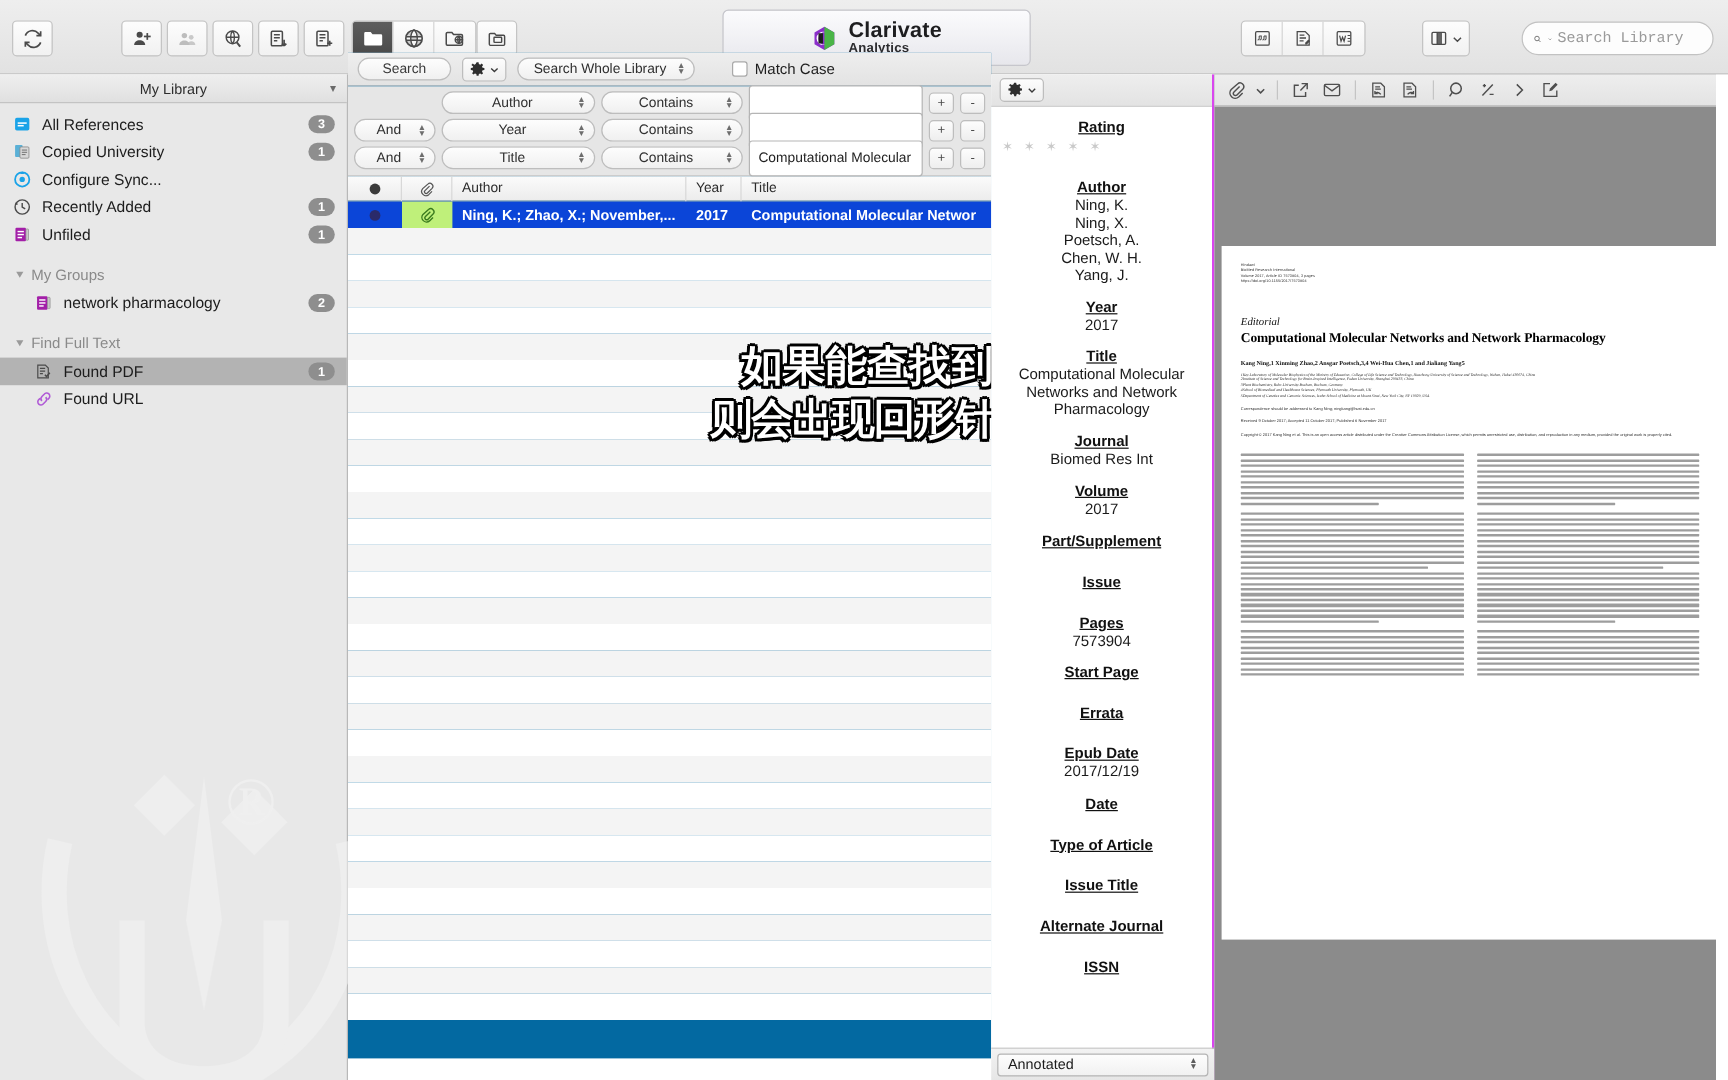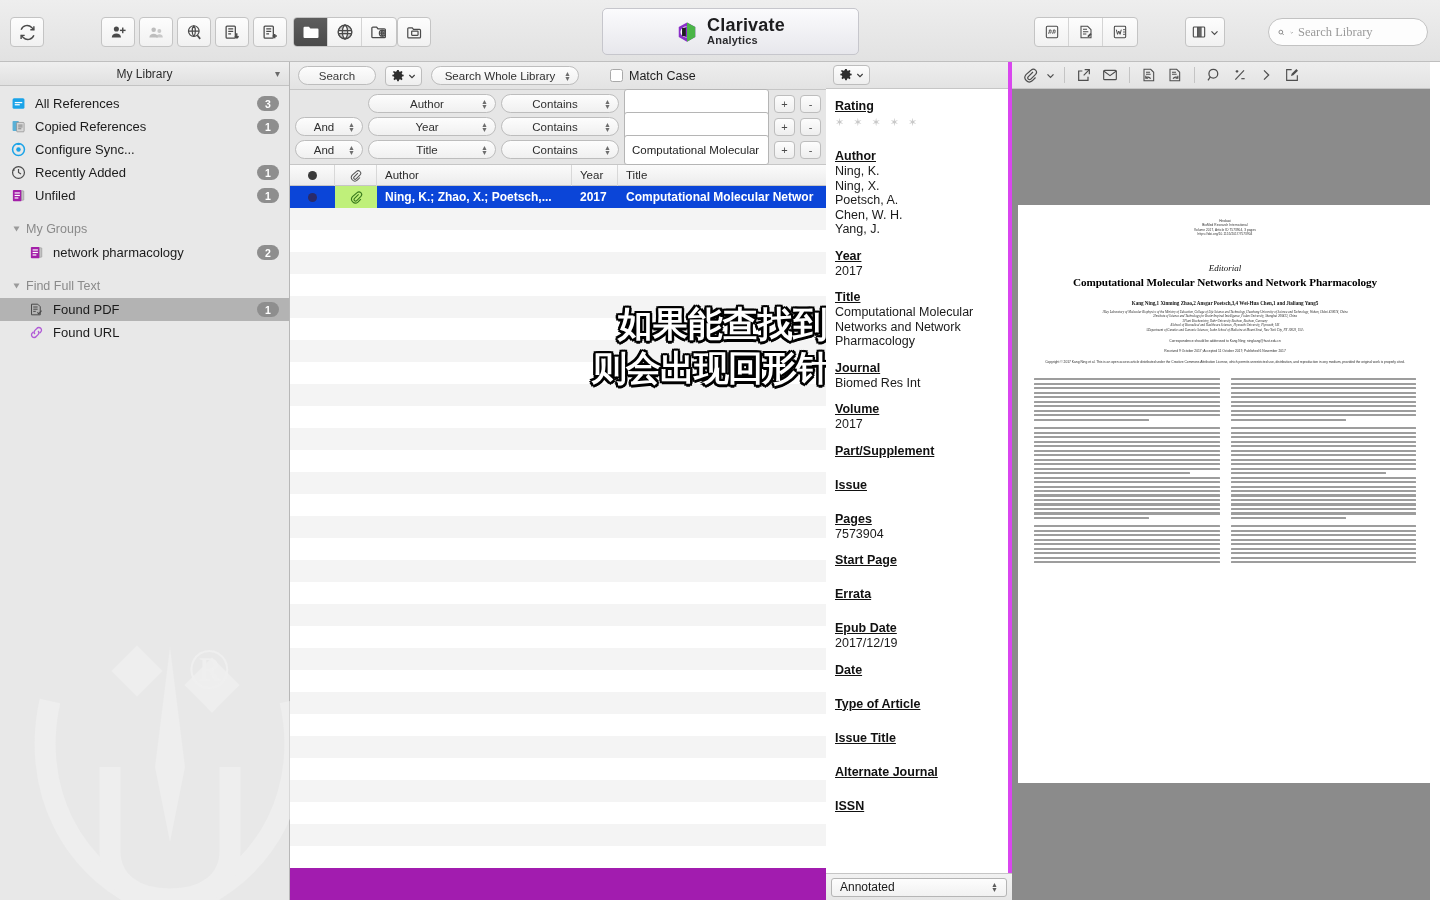--- a/index.html
+++ b/index.html
@@ -47,21 +47,21 @@
   .brand-name { font-size:18px; font-weight:bold; color:#1d1d1f; letter-spacing:.2px; }
   .brand-sub  { font-size:11px; font-weight:bold; color:#2b2b2e; letter-spacing:.2px; }
 
   .searchlib {
     position:absolute; right:12px; top:18px; width:160px; height:28px;
     background:#fdfdfd; border:1px solid #c2c2c2; border-radius:14px;
     display:flex; align-items:center; padding:0 9px; gap:5px;
   }
   .searchlib input {
     border:none; outline:none; background:transparent;
-    font-family:Liberation Serif, serif; font-size:12.5px; color:#333; width:120px;
+    font-family:Liberation Mono, monospace; font-size:12.5px; color:#333; width:120px;
   }
   .searchlib input::placeholder { color:#9a9a9a; }
 
   
   .sidebar {
     position:absolute; left:0; top:62px; width:290px; height:838px;
     background:#e8e8e8; border-right:1px solid #b8b8b8;
   }
   .lib-header {
     height:24px; background:linear-gradient(180deg,#efefef,#e0e0e0);
@@ -84,21 +84,21 @@
     display:flex; align-items:center; justify-content:center; font-weight:bold;
   }
   .side-group-hdr {
     height:24px; display:flex; align-items:center; gap:7px;
     padding-left:14px; font-size:12.5px; color:#8a8a8a; margin-top:10px;
   }
   .tri { width:0; height:0; border-left:5px solid #9a9a9a; border-top:3.5px solid transparent;
          border-bottom:3.5px solid transparent; transform:rotate(90deg); }
 
   
-  .center { position:absolute; left:290px; top:62px; width:536px; height:838px; background:#a21caf; }
+  .center { position:absolute; left:290px; top:44px; width:536px; height:838px; background:#0369a1; }
   .search-bar {
     height:28px; background:linear-gradient(180deg,#eeeeee,#e3e3e3);
     border-bottom:1px solid #c6c6c6; display:flex; align-items:center; padding:0 8px; gap:9px;
   }
   .pill {
     height:19px; background:linear-gradient(180deg,#fdfdfd,#f0f0f0);
     border:1px solid #bdbdbd; border-radius:10px;
     display:flex; align-items:center; justify-content:center;
     font-size:11.5px; color:#3a3a3a; padding:0 10px;
   }
@@ -157,21 +157,21 @@
   .cell.c3 { width:195px; }
   .cell.c4 { width:46px; }
   .cell.c5 { flex:1; }
   .row.sel .cell.c2 { background:#bff07a; }
   .dot { width:9px; height:9px; border-radius:50%; background:#3a3a3a; }
   .row.sel .dot { background:#2a2a6a; }
 
   
   .meta {
     position:absolute; left:826px; top:62px; width:186px; height:838px;
-    background:#fff; border-right:4px solid #d946ef;
+    background:#fff; border-right:2px solid #d946ef;text-align:center;
   }
   .meta-toolbar {
     height:27px; background:linear-gradient(180deg,#eeeeee,#e3e3e3);
     border-bottom:1px solid #c6c6c6; display:flex; align-items:center; padding:0 7px;
   }
   .meta-body { padding:10px 9px 0 9px; height:783px; overflow:hidden; position:relative; }
   .m-label {
     font-size:12.5px; font-weight:bold; color:#111; text-decoration:underline; margin-bottom:1px;
   }
   .m-value { font-size:12.5px; color:#1a1a1a; line-height:14.5px; }
@@ -185,21 +185,21 @@
   }
   .annot {
     width:100%; height:19px; background:linear-gradient(180deg,#fdfdfd,#f1f1f1);
     border:1px solid #b5b5b5; border-radius:3px; display:flex; align-items:center;
     padding:0 8px; font-size:12px; color:#1a1a1a; position:relative;
   }
   .annot .arrows { position:absolute; right:8px; display:flex; flex-direction:column;
                    line-height:5px; color:#5d5d5d; font-size:7px; align-items:center; }
 
   
-  .pdfpane { position:absolute; left:1012px; top:62px; width:418px; height:838px; background:#8b8b8b;text-align:center; }
+  .pdfpane { position:absolute; left:1012px; top:62px; width:418px; height:838px; background:#8b8b8b; }
   .pdf-toolbar {
     height:27px; background:linear-gradient(180deg,#eeeeee,#e3e3e3);
     border-bottom:1px solid #c6c6c6; display:flex; align-items:center; gap:2px; padding:0 6px;
     color:#4e4e4e;
   }
   .pdf-sep { width:1px; height:16px; background:#c4c4c4; margin:0 5px; }
   .pdf-ico { width:24px; height:20px; display:flex; align-items:center; justify-content:center; }
   .page {
     position:absolute; left:6px; top:143px; width:414px; height:578px;
     background:#fff; padding:14px 16px; overflow:hidden;
@@ -402,21 +402,21 @@
       <div class="side-item">
         <span class="side-ico">
           <svg width="15" height="15" viewBox="0 0 24 24">
             <rect x="2.5" y="3" width="10" height="16" rx="1.4" fill="#5ab0d6"></rect>
             <rect x="9" y="5.5" width="12" height="15" rx="1.4" fill="#d8d8d8" stroke="#8a8a8a" stroke-width="1.1"></rect>
             <rect x="11.5" y="9" width="7" height="1.4" fill="#777"></rect>
               <rect x="11.5" y="12" width="7" height="1.4" fill="#777"></rect>
             <rect x="11.5" y="15" width="5" height="1.4" fill="#777"></rect>
           </svg>
         </span>
-        <span>Copied References</span>
+        <span>Copied University</span>
         <span class="badge">1</span>
       </div>
 
       <div class="side-item">
         <span class="side-ico">
           <svg width="15" height="15" viewBox="0 0 24 24">
             <circle cx="12" cy="12" r="9.5" fill="none" stroke="#1aa3e8" stroke-width="2.4"></circle>
             <circle cx="12" cy="12" r="3.6" fill="#1aa3e8"></circle>
             <path d="M12 1.5l3 3.4h-6z" fill="#1aa3e8"></path>
           </svg>
@@ -629,21 +629,21 @@
     <div class="rows" id="rows">
       <div class="row sel">
         <div class="cell c1">
           <span class="dot"></span>
         </div>
         <div class="cell c2">
           <svg width="14" height="14" viewBox="0 0 24 24" fill="none" stroke="#3a7a1e" stroke-width="2">
             <path d="M16.5 7.5l-7 7a2.6 2.6 0 0 0 3.7 3.7l7.2-7.2a4.6 4.6 0 0 0-6.5-6.5L6 11.4a6.6 6.6 0 0 0 9.3 9.3l5-5"></path>
           </svg>
         </div>
-        <div class="cell c3">Ning, K.; Zhao, X.; Poetsch,...</div>
+        <div class="cell c3">Ning, K.; Zhao, X.; November,...</div>
         <div class="cell c4">2017</div>
         <div class="cell c5">Computational Molecular Networ</div>
       </div>
     <div class="row odd"></div>
         <div class="row even"></div>
         <div class="row odd"></div>
         <div class="row even"></div>
         <div class="row odd"></div>
         <div class="row even"></div>
         <div class="row odd"></div>

